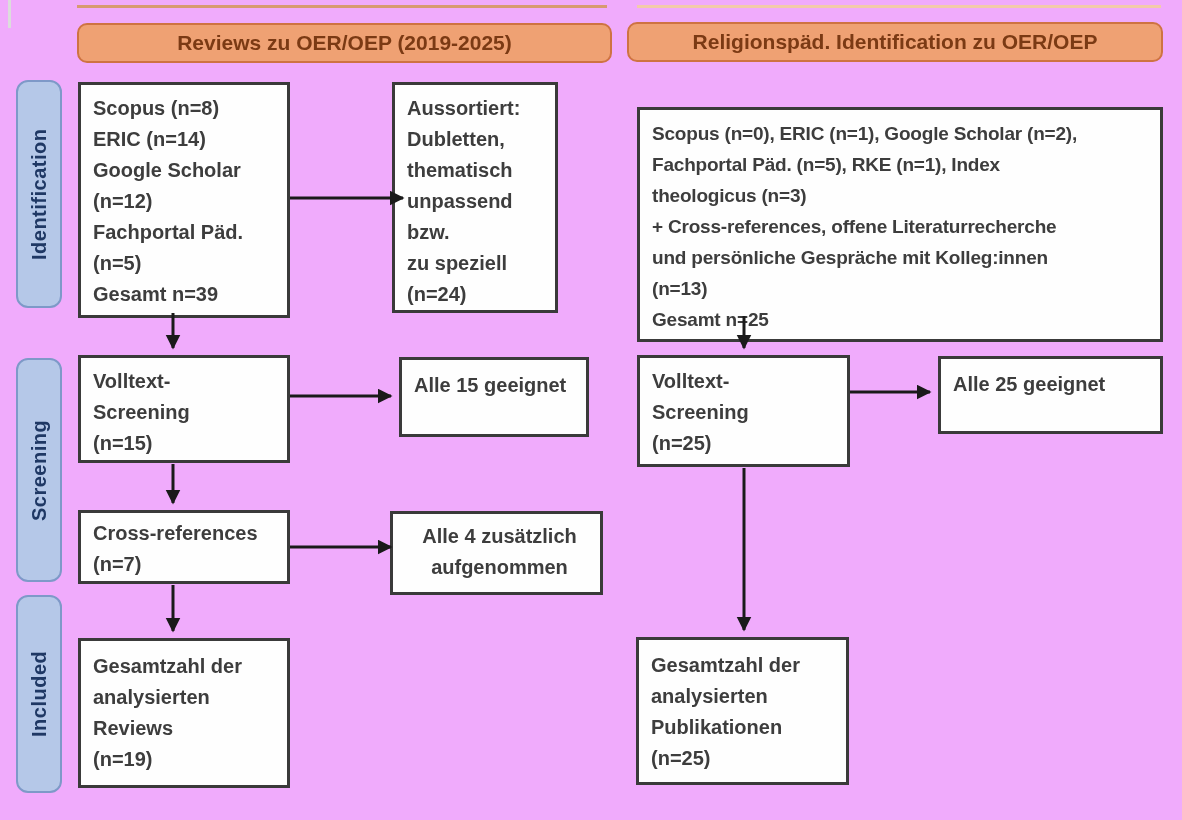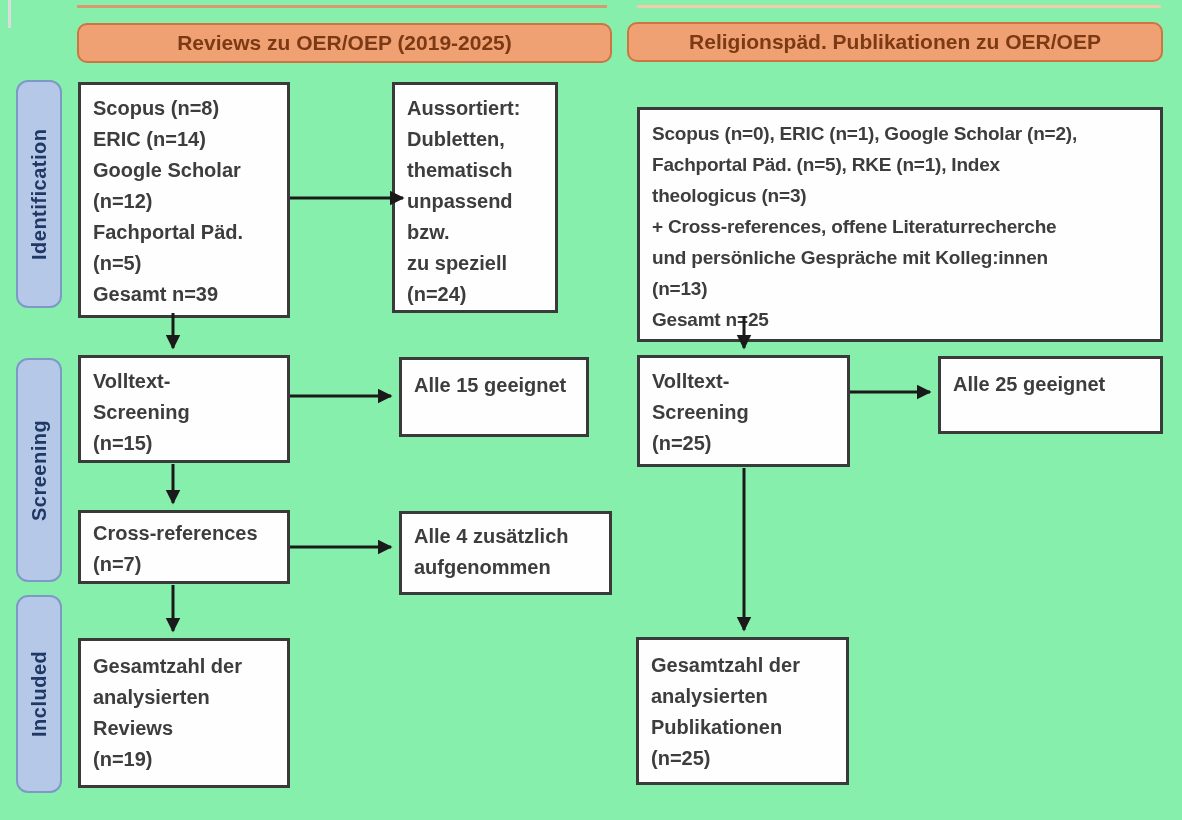--- a/index.html
+++ b/index.html
@@ -1,19 +1,19 @@
 <!DOCTYPE html>
 <html><head>
 <meta charset="utf-8">
 <style>
   html,body{margin:0;padding:0;background:#ffffff;}
   .canvas{
     position:relative;
     width:1182px;height:820px;
-    background:#86efac;
+    background:#f0abfc;
     font-family:"Liberation Sans", sans-serif;
     overflow:hidden;
   }
   
   .pill{
     position:absolute;
     box-sizing:border-box;
     background:#efa173;
     border:2px solid #ce7342;
     border-radius:10px;
@@ -55,21 +55,21 @@
     font-weight:700;
     line-height:31px;
     padding:8px 6px 0 12px;
     white-space:pre-line;
   }
   .box-sources-reviews{left:78px;top:82px;width:212px;height:236px;}
   .box-excluded{left:392px;top:82px;width:166px;height:231px;}
   .box-fulltext-reviews{left:78px;top:355px;width:212px;height:108px;}
   .box-fulltext-reviews-result{left:399px;top:357px;width:190px;height:80px;padding-top:10px;}
   .box-crossref{left:78px;top:510px;width:212px;height:74px;padding-top:5px;}
-  .box-crossref-result{left:399px;top:511px;width:213px;height:84px;padding-top:7px;}
+  .box-crossref-result{left:390px;top:511px;width:213px;height:84px;padding-top:7px;text-align:center;}
   .box-included-reviews{left:78px;top:638px;width:212px;height:150px;padding-top:10px;}
   .box-sources-publications{left:637px;top:96px;width:526px;height:235px;font-size:19px;letter-spacing:-0.2px;margin-top:11px;}
   .box-fulltext-publications{left:637px;top:355px;width:213px;height:112px;}
   .box-fulltext-publications-result{left:938px;top:356px;width:225px;height:78px;padding-top:10px;}
   .box-included-publications{left:636px;top:637px;width:213px;height:148px;padding-top:10px;}
   
   .arrows{position:absolute;left:0;top:0;width:1182px;height:820px;pointer-events:none;}
   
   .artifact{position:absolute;}
   .artifact-left{left:77px;top:5px;width:530px;height:3px;background:#d79a70;}
@@ -79,21 +79,21 @@
 </head>
 <body>
 
 <div class="canvas">
 
   <div class="artifact artifact-left"></div>
   <div class="artifact artifact-right"></div>
   <div class="artifact artifact-smudge"></div>
 
   <div class="pill pill-left">Reviews zu OER/OEP (2019-2025)</div>
-  <div class="pill pill-right">Religionspäd. Publikationen zu OER/OEP</div>
+  <div class="pill pill-right">Religionspäd. Identification zu OER/OEP</div>
 
   <div class="stage stage-identification">Identification</div>
   <div class="stage stage-screening">Screening</div>
   <div class="stage stage-included">Included</div>
 
   <div class="box box-sources-reviews">Scopus (n=8)
 ERIC (n=14)
 Google Scholar
 (n=12)
 Fachportal Päd.

